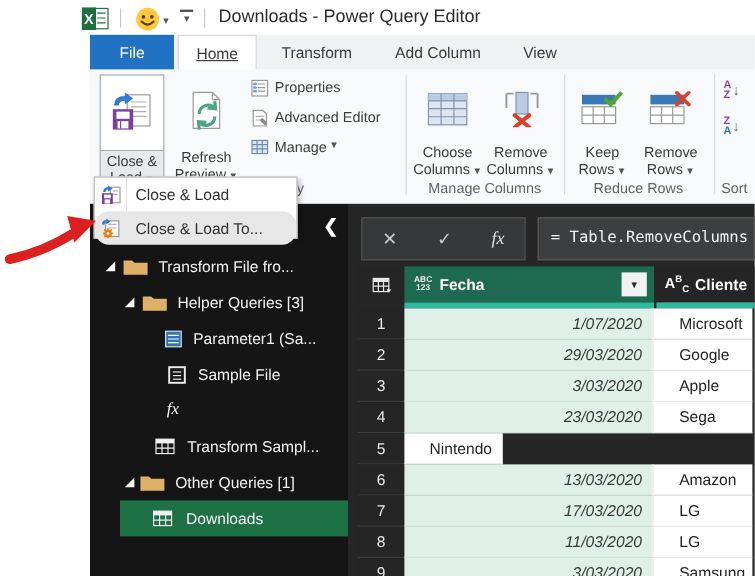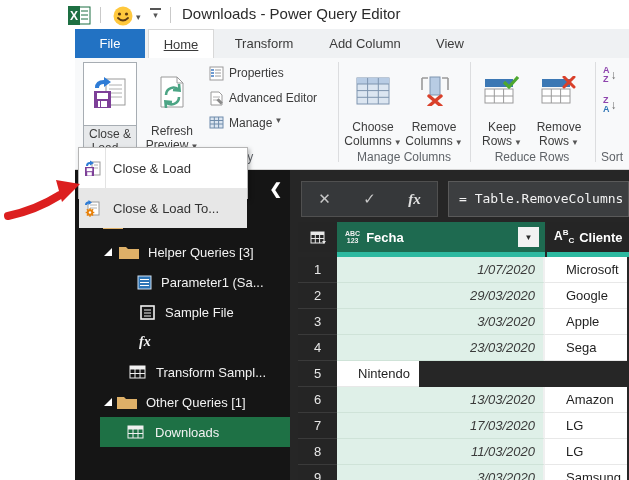--- a/index.html
+++ b/index.html
@@ -25,21 +25,21 @@
   .pressed-bottom{background:#e7e9eb;border:1px solid #a7adb3;border-top:none;box-sizing:border-box;}
   .smallbtn{position:absolute;display:flex;font-size:12px;color:#3c3c3c;white-space:nowrap;height:20px;}
   .smallbtn .ic{width:18px;margin-right:4px;display:flex;justify-content:center;}
   .grouplabel{position:absolute;top:92px;font-size:12px;color:#5f6368;text-align:center;white-space:nowrap;}
   .caret{font-size:8px;color:#555;margin-left:2px;}
   .sorticon{position:absolute;display:flex;align-items:center;font-weight:bold;font-size:9px;line-height:9px;}
   .sorticon .letters{display:flex;flex-direction:column;margin-right:1px;}
   .sortarrow{color:#6a6a6a;font-size:12px;font-weight:normal;}
   
   .menu{left:78px;top:147px;width:170px;height:52px;background:#fff;border:1px solid #b5b5b5;box-sizing:border-box;z-index:50;box-shadow:2px 2px 4px rgba(0,0,0,.25);}
-  .menuitem{position:relative;height:40px;display:flex;align-items:center;font-size:13px;color:#333;}
+  .menuitem{position:relative;height:28px;display:flex;align-items:center;font-size:13px;color:#333;border-radius:12px;}
   .menuitem .mico{width:26px;display:flex;justify-content:center;align-items:center;}
   .menuitem .mlabel{margin-left:8px;white-space:nowrap;}
   .menuitem.hover{background:#e7e7e7;}
   .menu-gutter{position:absolute;left:26px;top:0;width:1px;height:100%;background:#e3e3e3;}
   
   .qpane{left:75px;top:170px;width:215px;height:310px;background:#151515;}
   .qrow{position:absolute;left:0;width:215px;height:30px;display:flex;align-items:center;font-size:13px;color:#f2f2f2;white-space:nowrap;}
   .tri{width:0;height:0;border-right:8px solid #fff;border-top:8px solid transparent;}
   .qsel{position:absolute;left:25px;top:0;width:190px;height:30px;background:#1e7145;}
   .chev{position:absolute;right:8px;top:11px;color:#fff;font-size:15px;font-weight:bold;line-height:15px;}
@@ -52,21 +52,21 @@
   .colhdr-fecha{left:47px;width:208px;background:#1e6a50;display:flex;align-items:center;color:#fff;}
   .colhdr-cliente{left:257px;width:82px;background:#252525;display:flex;align-items:center;color:#fff;}
   .typeicon{font-size:7px;line-height:7px;font-weight:bold;color:#efefef;margin:0 6px 0 8px;text-align:center;}
   .colname{font-size:13px;font-weight:bold;}
   .filterbtn{position:absolute;right:6px;top:5px;width:21px;height:20px;background:#f2f2f2;display:flex;align-items:center;justify-content:center;font-size:8px;color:#2b2b2b;}
   .tealstrip{position:absolute;top:82px;height:5px;background:#2db9a0;}
   .grow{position:absolute;left:8px;width:331px;height:26px;display:flex;font-size:13px;}
   .numcell{width:39px;background:#252525;color:#e8e8e8;display:flex;align-items:center;justify-content:center;border-bottom:1px solid #3a3a3a;box-sizing:border-box;}
   .fechacell{width:208px;background:#dff0e8;color:#3a3a3a;font-style:italic;display:flex;align-items:center;justify-content:flex-end;padding-right:8px;box-sizing:border-box;border-bottom:1px solid #cfe3d8;border-right:2px solid #f0f0f0;}
   .clientecell{width:82px;background:#fff;color:#1f1f1f;display:flex;align-items:center;padding-left:21px;box-sizing:border-box;border-bottom:1px solid #e8e8e8;}
-  .fxit{font-style:italic;font-family:"Liberation Serif",serif;font-weight:bold;}
+  .fxit{font-style:italic;font-family:"Liberation Serif",serif;font-weight:normal;}
   sup,sub{font-size:8px;}
 </style>
 </head>
 <body>
 
 <div class="stage">
 
   <div class="abs titlebar">
     <svg class="abs" style="left:68px;top:6px" width="23" height="19">
       <rect x="11" y="1" width="11" height="17" fill="#fff" stroke="#1d6f42"></rect>

